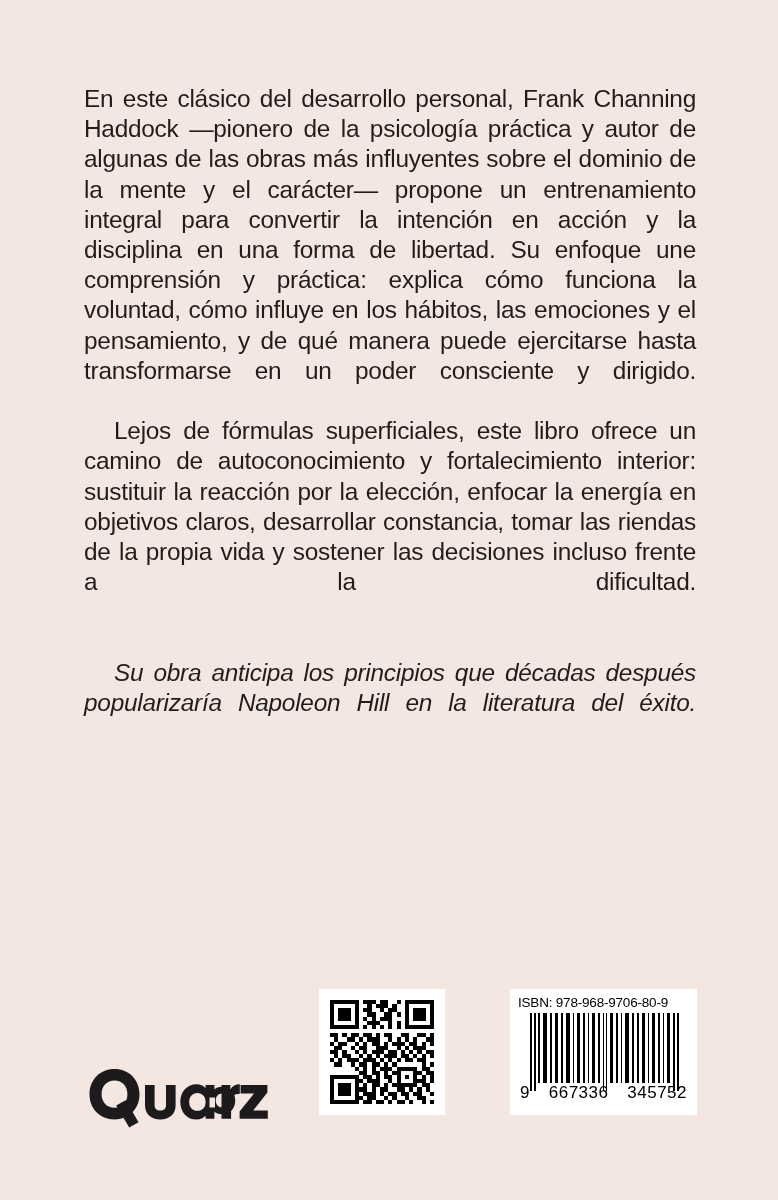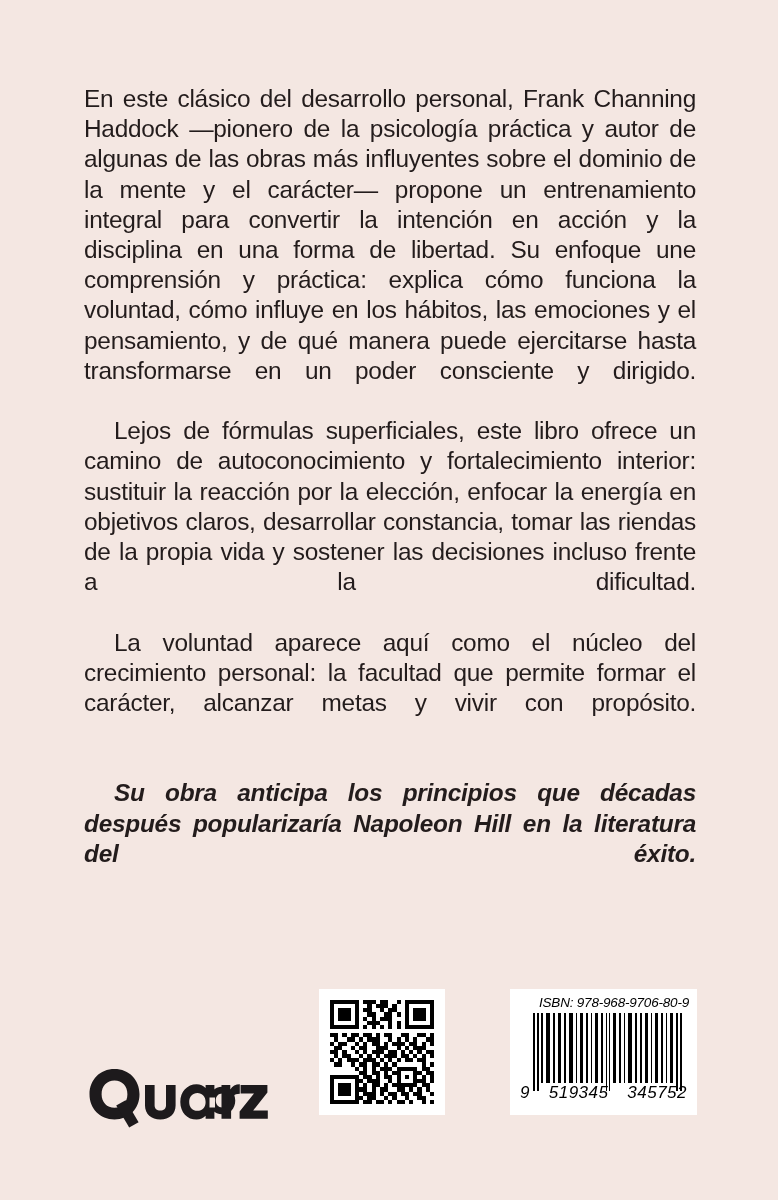--- a/index.html
+++ b/index.html
@@ -55,21 +55,20 @@
 
   .spacer {
     height: 30px;
   }
 
   .italic-note {
     font-style: italic;
     text-indent: 30px;
     margin: 0;
     text-align: justify;
-    font-weight: bold;
   }
   .italic-note::after {
     content: "";
     display: inline-block;
     width: 100%;
   }
 
   
   .logo {
     position: absolute;
@@ -103,22 +102,21 @@
     position: absolute;
     left: 510px;
     top: 989px;
     width: 187px;
     height: 126px;
     background: #ffffff;
     box-sizing: border-box;
     padding: 6px 8px 4px 8px;
     display: flex;
     flex-direction: column;
-    align-items: flex-end;
-    font-style: italic;
+    align-items: flex-start;
   }
   .isbn-text {
     font-family: "Liberation Sans", sans-serif;
     font-size: 13.5px;
     color: #000;
     letter-spacing: -0.2px;
     line-height: 16px;
     white-space: nowrap;
   }
   .barcode-bars {
@@ -141,21 +139,20 @@
   }
 </style>
 </head>
 <body>
 
 <div class="cover">
 
   <div class="blurb">
     <p>En este clásico del desarrollo personal, Frank Channing Haddock —pionero de la psicología práctica y autor de algunas de las obras más influyentes sobre el dominio de la mente y el carácter— propone un entrenamiento integral para convertir la intención en acción y la disciplina en una forma de libertad. Su enfoque une comprensión y práctica: explica cómo funciona la voluntad, cómo influye en los hábitos, las emociones y el pensamiento, y de qué manera puede ejercitarse hasta transformarse en un poder consciente y dirigido.</p>
     <p class="indent">Lejos de fórmulas superficiales, este libro ofrece un camino de autoconocimiento y fortalecimiento interior: sustituir la reacción por la elección, enfocar la energía en objetivos claros, desarrollar constancia, tomar las riendas de la propia vida y sostener las decisiones incluso frente a la dificultad.</p>
-    <p class="indent">La voluntad aparece aquí como el núcleo del crecimiento personal: la facultad que permite formar el carácter, alcanzar metas y vivir con propósito.</p>
     <div class="spacer"></div>
     <p class="italic-note">Su obra anticipa los principios que décadas después popularizaría Napoleon Hill en la literatura del éxito.</p>
   </div>
 
   <div class="logo">
     <svg width="180" height="62" viewBox="0 0 180 62" xmlns="http://www.w3.org/2000/svg">
       <g fill="#1d1a1c">
 
         <path d="M26.5 2 C11.9 2 1.5 12.8 1.5 27.2 C1.5 41.6 11.9 52.4 26.5 52.4
                  C41.1 52.4 51.5 41.6 51.5 27.2 C51.5 12.8 41.1 2 26.5 2 Z
@@ -414,18 +411,18 @@
           <rect x="145" y="0" width="1" height="70"></rect>
           <rect x="149" y="0" width="3" height="70"></rect>
 
           <rect x="155" y="0" width="2" height="78"></rect>
           <rect x="159" y="0" width="2" height="78"></rect>
         </g>
       </svg>
     </div>
     <div class="barcode-digits">
       <span>9</span>
-      <span>519345</span>
+      <span>667336</span>
       <span>345752</span>
     </div>
   </div>
 
 </div>
 
 </body></html>

